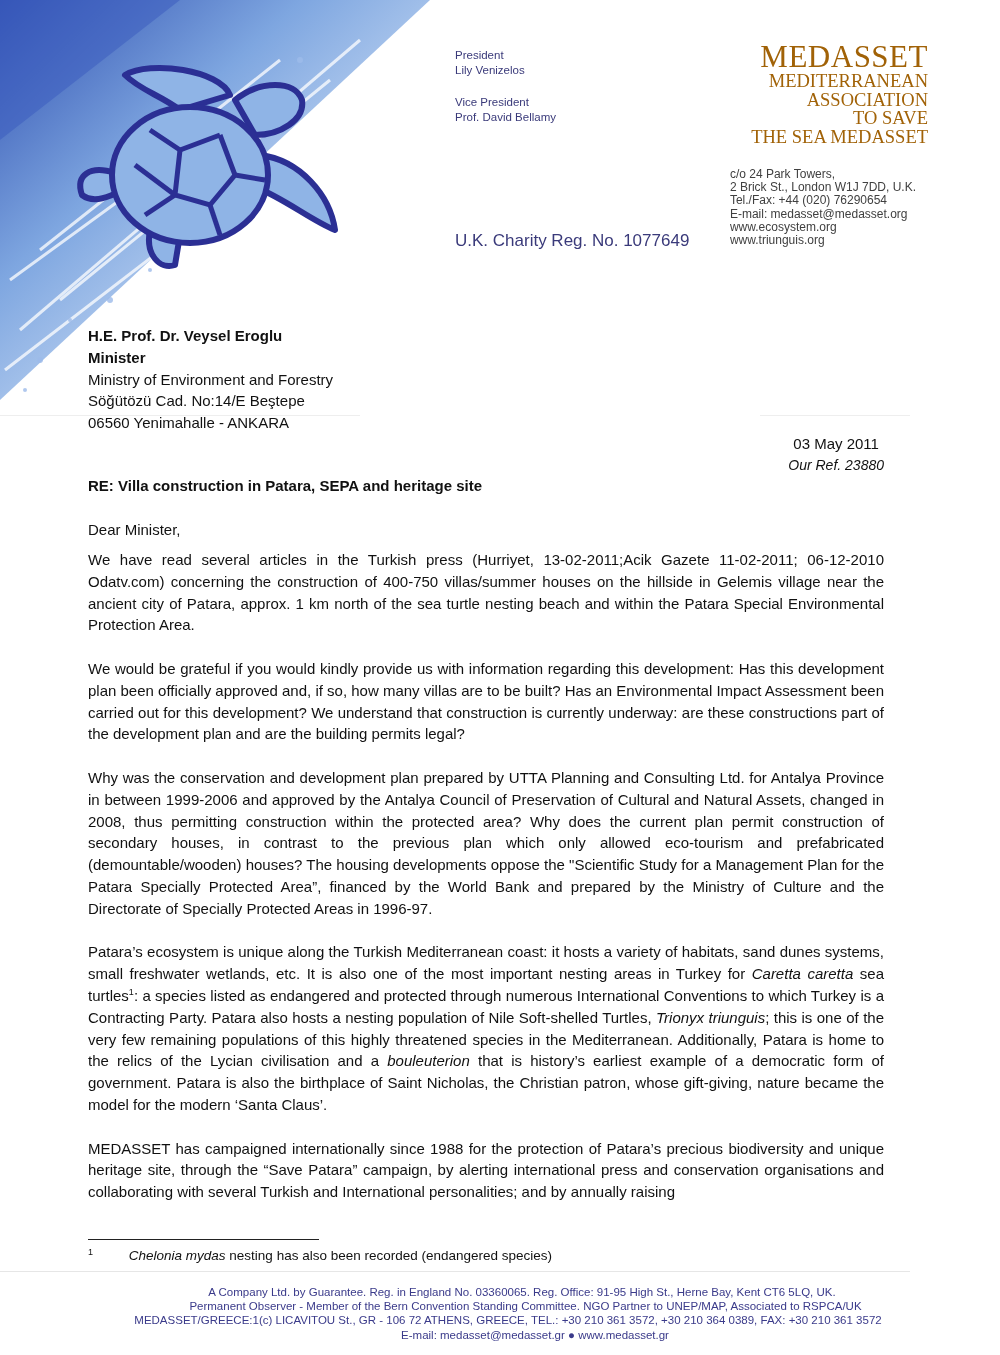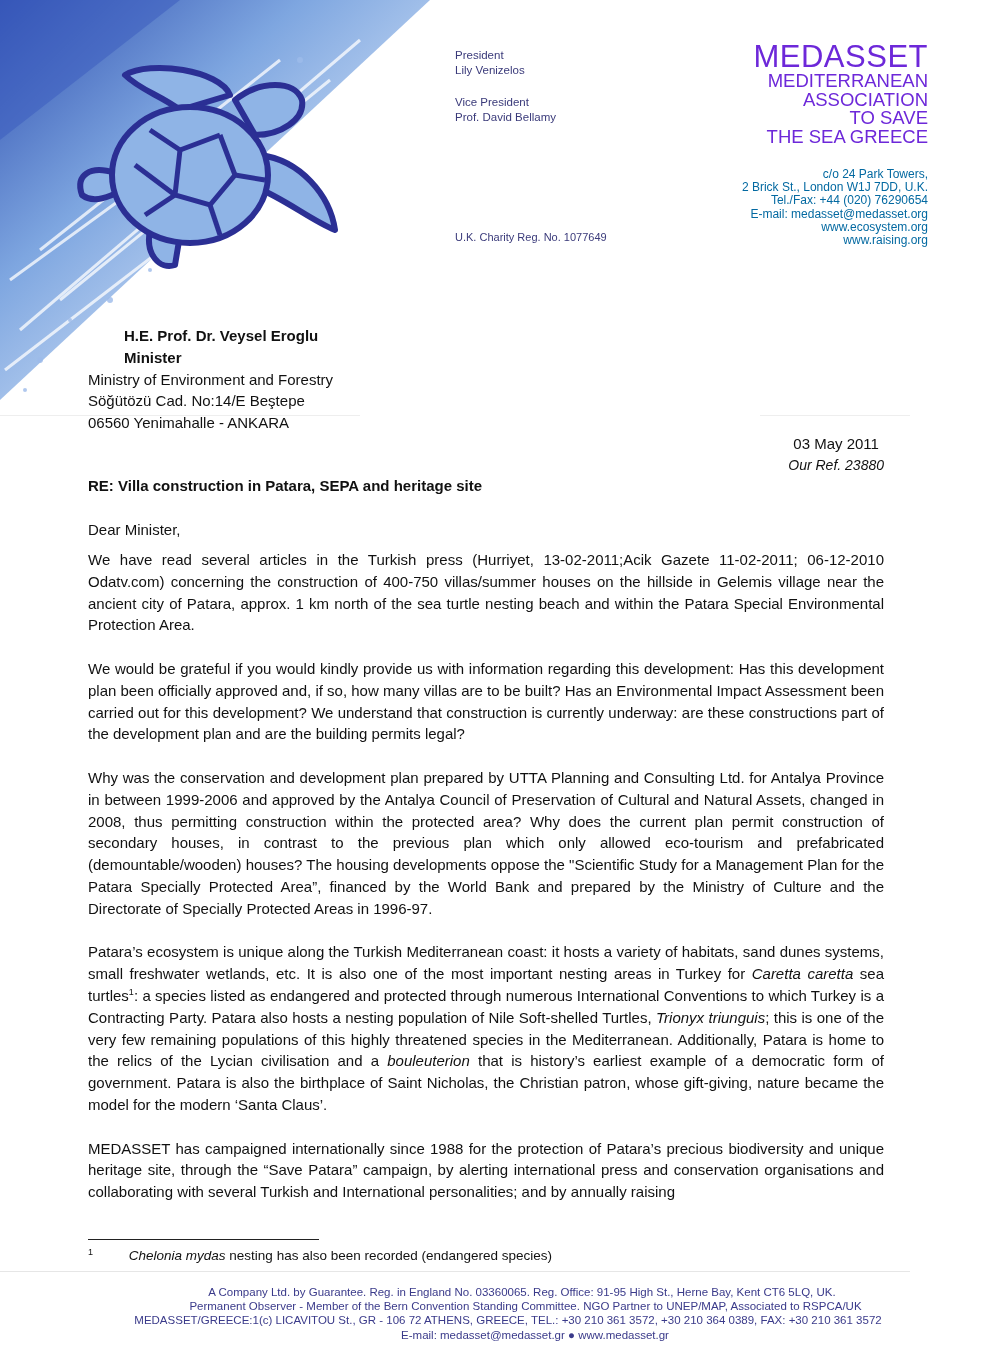--- a/index.html
+++ b/index.html
@@ -4,30 +4,30 @@
 <style>
   * { margin: 0; padding: 0; box-sizing: border-box; }
   html, body { width: 1000px; height: 1355px; background: #ffffff; overflow: hidden; }
   body { position: relative; font-family: "Liberation Sans", sans-serif; color: #111; }
 
   .bg-wave { position: absolute; left: 0; top: 0; width: 440px; height: 420px; z-index: 0; }
   .turtle { position: absolute; left: 70px; top: 55px; width: 280px; height: 220px; z-index: 1; }
 
   .officers { position: absolute; left: 455px; top: 48px; font-size: 11.5px; line-height: 15px; color: #3a3a7a; z-index: 2; }
   .officers .gap { height: 17px; }
-  .charity { position: absolute; left: 455px; top: 231px; font-size: 11px; color: #3a3a7a; }
+  .charity { position: absolute; left: 455px; top: 231px; font-size: 17px; color: #3a3a7a; }
 
-  .brand { position: absolute; right: 72px; top: 42px; text-align: right; color: #6d28d9; z-index: 2; }
+  .brand { position: absolute; right: 72px; top: 42px; text-align: right; color: #a16207; z-index: 2; font-family: Liberation Serif, serif; }
   .brand .name { font-size: 31px; line-height: 30px; letter-spacing: 0.5px; }
   .brand .sub { font-size: 18.5px; line-height: 18.5px; }
-  .contact { position: absolute; right: 72px; top: 168px; text-align: right; color: #0369a1; font-size: 12px; line-height: 13.2px; }
+  .contact { position: absolute; right: 84px; top: 168px; color: #404040; font-size: 12px; line-height: 13.2px; }
 
   .doc { font-family: "Liberation Sans", sans-serif; font-size: 15px; line-height: 21.8px; color: #111; position: absolute; z-index: 3; }
   .recipient { left: 88px; top: 325px; }
-  .recipient .b { font-weight: bold; margin-left: 36px; }
+  .recipient .b { font-weight: bold; }
 
   .sep-line { position: absolute; top: 415px; height: 1px; background: #eeeeee; }
 
   .date-block { right: 116px; top: 433px; text-align: center; }
   .date-block .ref { font-style: italic; font-size: 14px; }
 
   .subject { left: 88px; top: 475px; font-weight: bold; }
   .salutation { left: 88px; top: 519px; text-align: right; }
 
   .body { position: absolute; left: 88px; width: 796px; top: 549px; font-size: 15px; line-height: 21.8px; text-align: justify; z-index: 3; }
@@ -110,30 +110,30 @@
   <div>Vice President</div>
   <div>Prof. David Bellamy</div>
 </div>
 <div class="charity">U.K. Charity Reg. No. 1077649</div>
 
 <div class="brand">
   <div class="name">MEDASSET</div>
   <div class="sub">MEDITERRANEAN</div>
   <div class="sub">ASSOCIATION</div>
   <div class="sub">TO SAVE</div>
-  <div class="sub">THE SEA GREECE</div>
+  <div class="sub">THE SEA MEDASSET</div>
 </div>
 
 <div class="contact">
   <div>c/o 24 Park Towers,</div>
   <div>2 Brick St., London W1J 7DD, U.K.</div>
   <div>Tel./Fax: +44 (020) 76290654</div>
   <div>E-mail: medasset@medasset.org</div>
   <div>www.ecosystem.org</div>
-  <div>www.raising.org</div>
+  <div>www.triunguis.org</div>
 </div>
 
 <div class="doc recipient">
   <div class="b">H.E. Prof. Dr. Veysel Eroglu</div>
   <div class="b">Minister</div>
   <div>Ministry of Environment and Forestry</div>
   <div>Söğütözü Cad. No:14/E Beştepe</div>
   <div>06560 Yenimahalle - ANKARA</div>
 </div>
 

